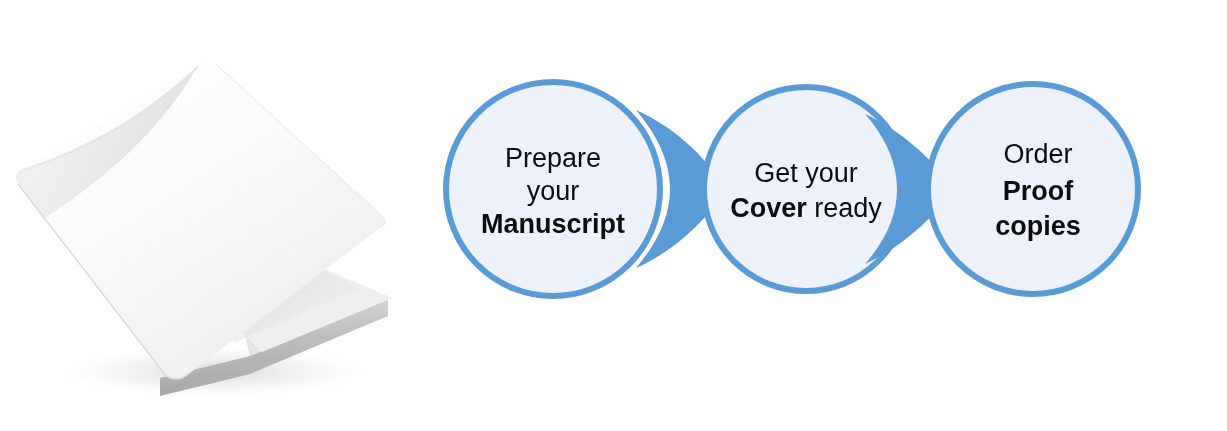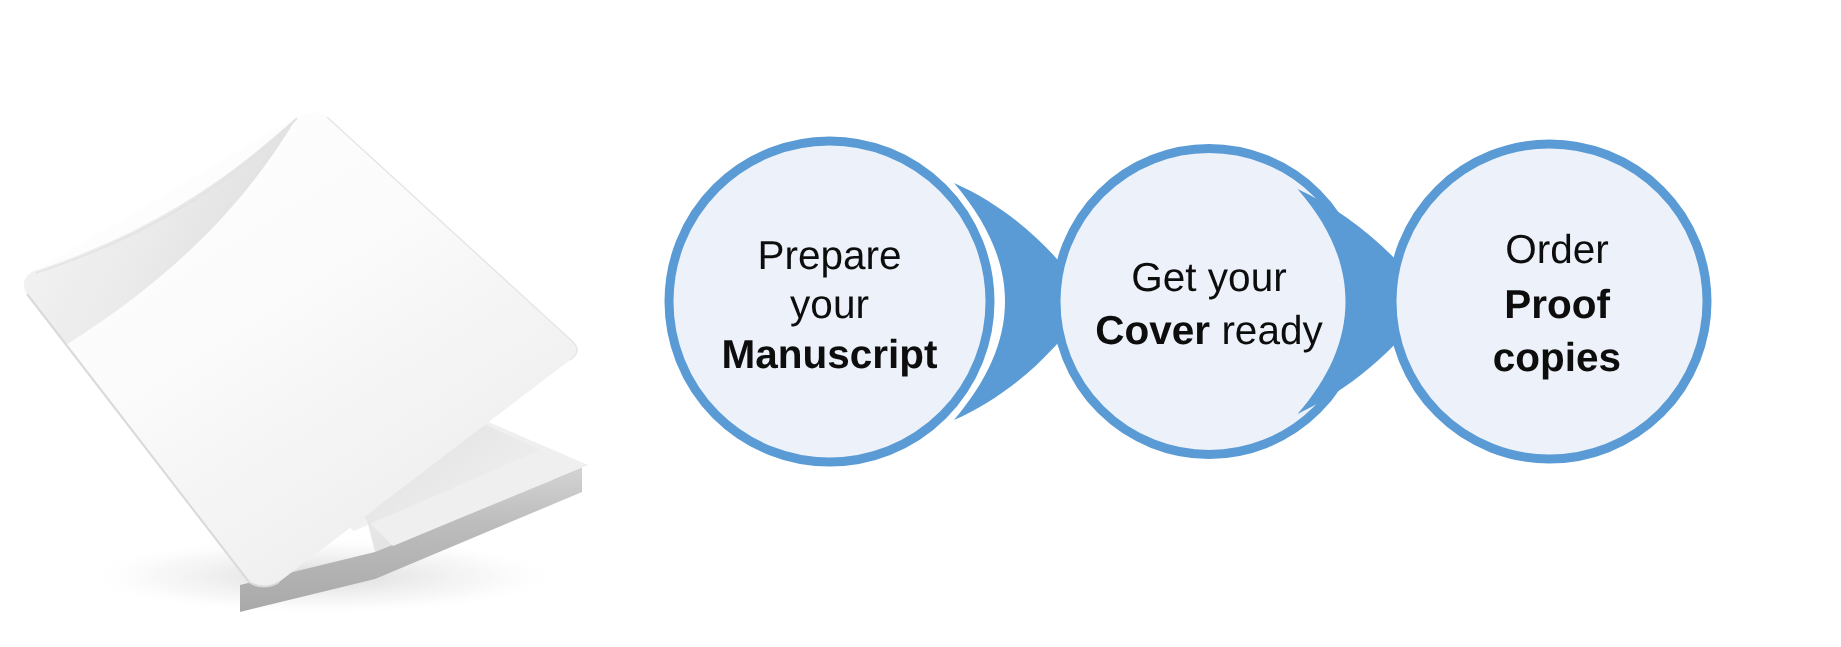--- a/index.html
+++ b/index.html
@@ -12,21 +12,21 @@
     width: 1227px;
     height: 431px;
     position: relative;
     overflow: hidden;
     font-family: "Liberation Sans", "DejaVu Sans", sans-serif;
   }
 
   #canvas {
     position: absolute;
     left: 0;
-    top: 16px;
+    top: 4px;
     width: 1227px;
     height: 315px;
   }
 
   
   .paper-illustration {
     position: absolute;
     left: 0px;
     top: 0px;
     width: 430px;

